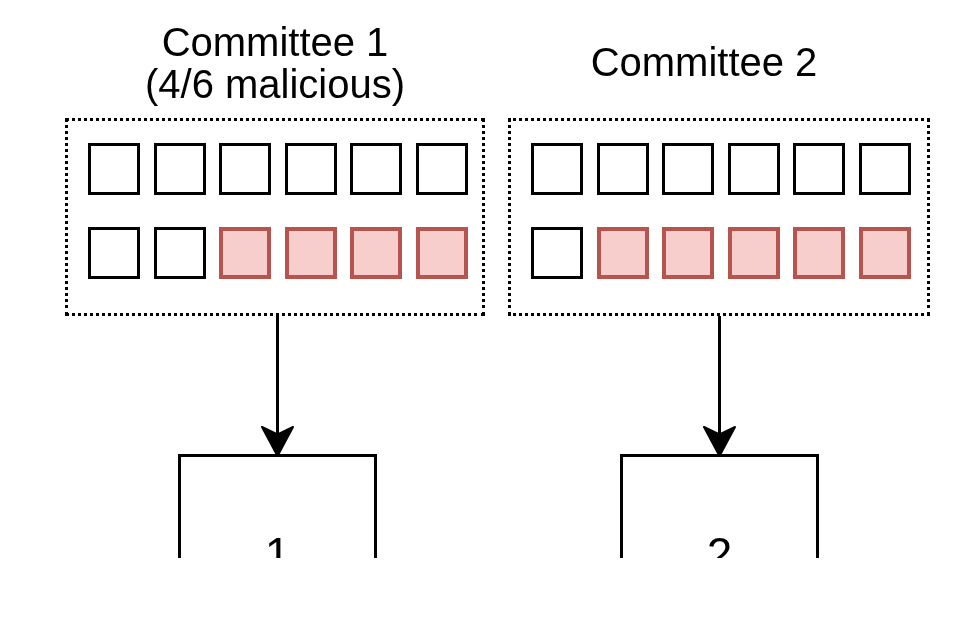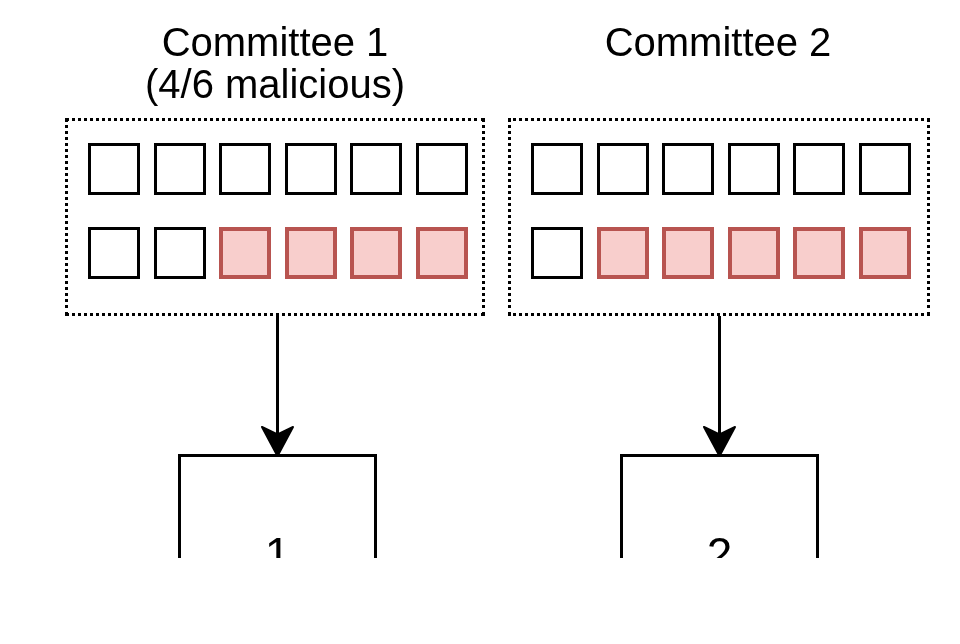--- a/index.html
+++ b/index.html
@@ -19,21 +19,21 @@
     position: absolute;
     top: 21px;
     width: 420px;
     text-align: center;
     font-size: 40px;
     line-height: 42px;
     color: #000000;
     white-space: nowrap;
   }
   .committee-title.c1 { left: 65px; }
-  .committee-title.c2 { left: 508px; }
+  .committee-title.c2 { left: 494px; margin-top: 20px; }
   .committee-box {
     position: absolute;
     top: 118px;
     height: 198px;
     border: 3px dotted #000000;
     box-sizing: border-box;
     background: transparent;
   }
   .committee-box.c1 { left: 65px; width: 420px; }
   .committee-box.c2 { left: 508px; width: 422px; }

